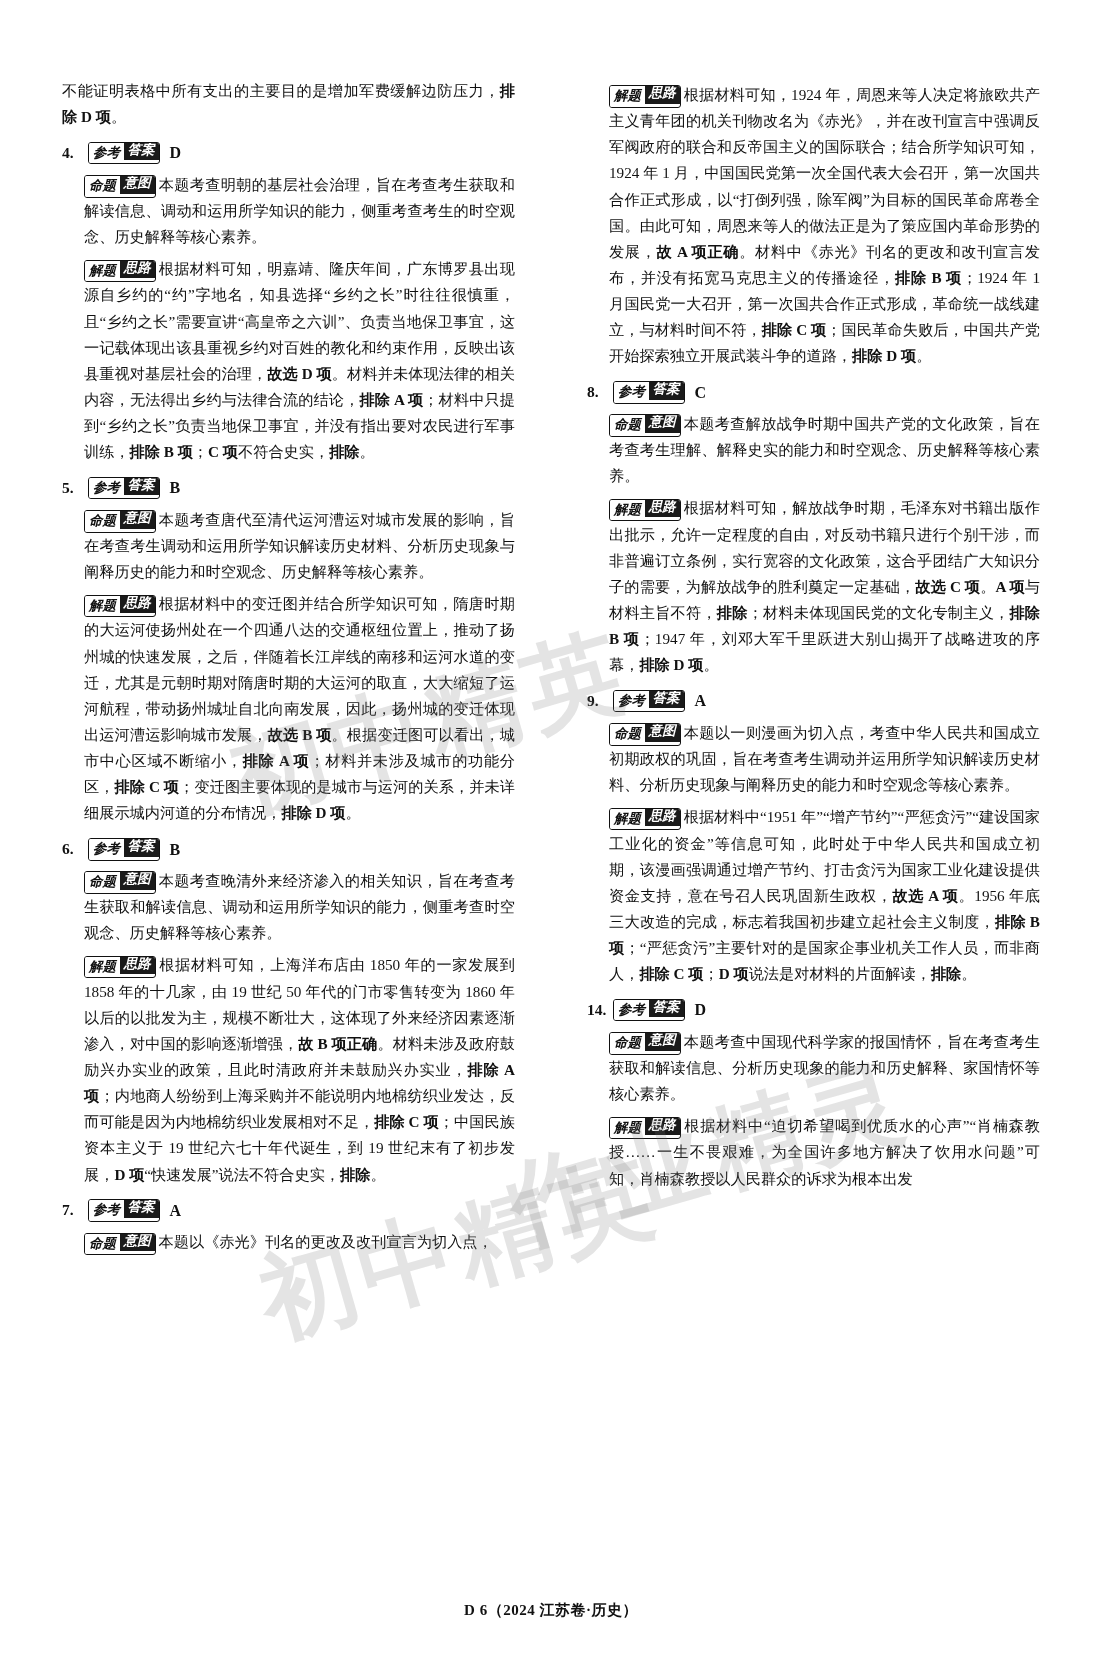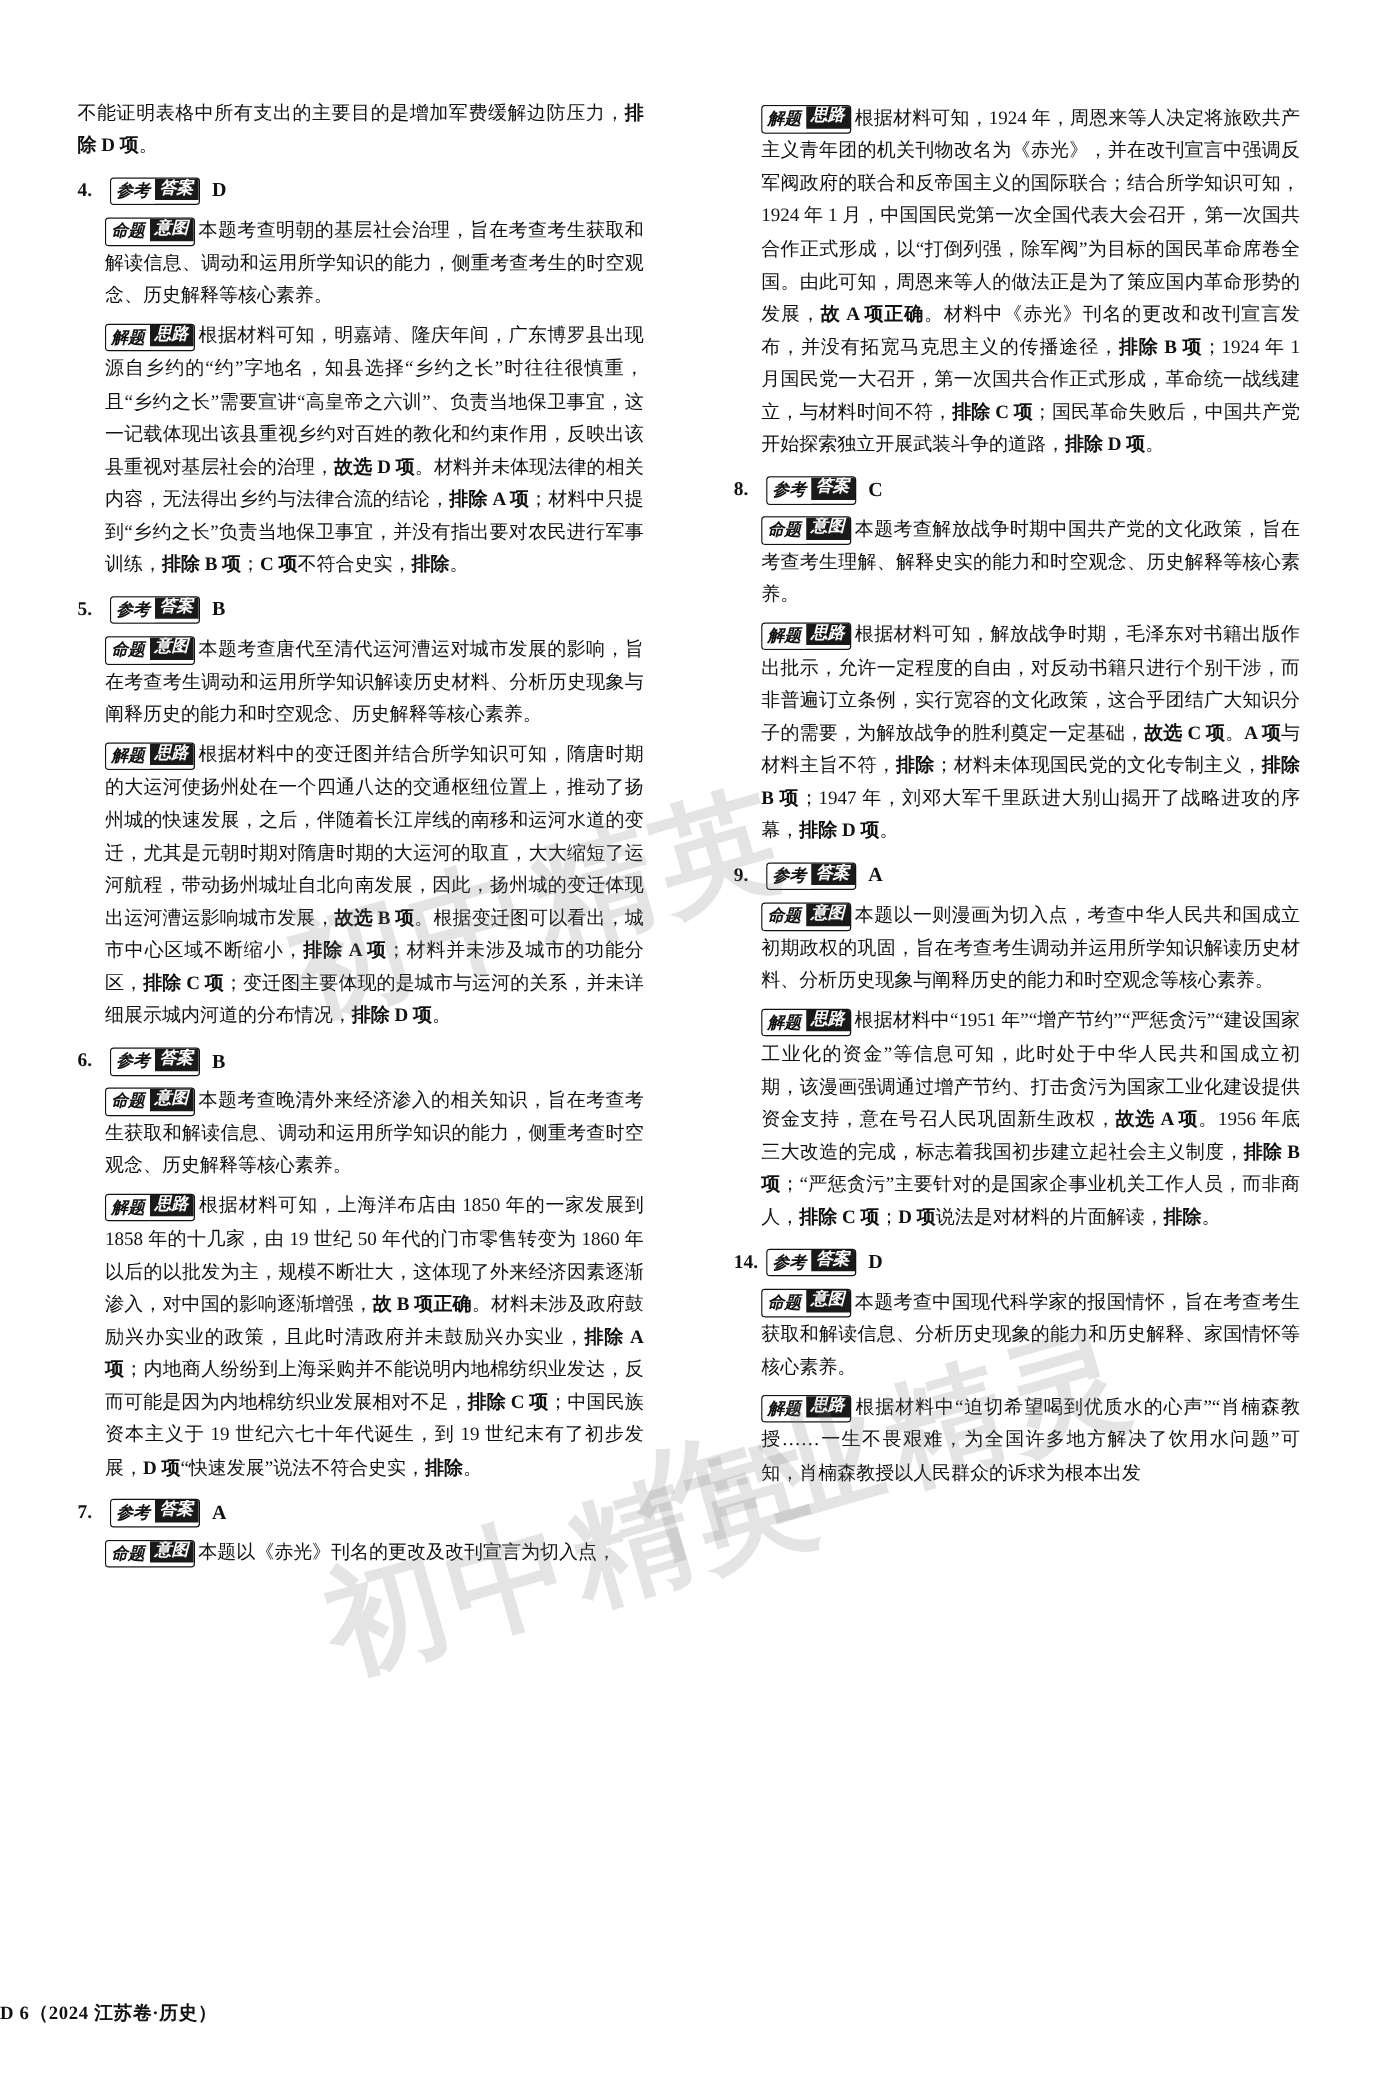--- a/index.html
+++ b/index.html
@@ -96,21 +96,21 @@
     display: inline;
   }
   b {
     font-weight: bold;
   }
   .footer {
     position: absolute;
     left: 0;
     right: 0;
     bottom: 42px;
-    text-align: left;
+    text-align: center;
     font-size: 15px;
     font-weight: bold;
     letter-spacing: 0.5px;
     font-family: "Liberation Serif", serif;
   }
   
   .watermark {
     position: absolute;
     left: 0;
     top: 0;

